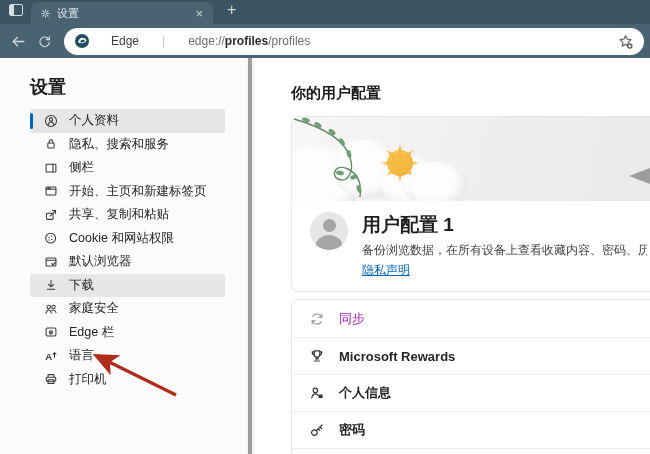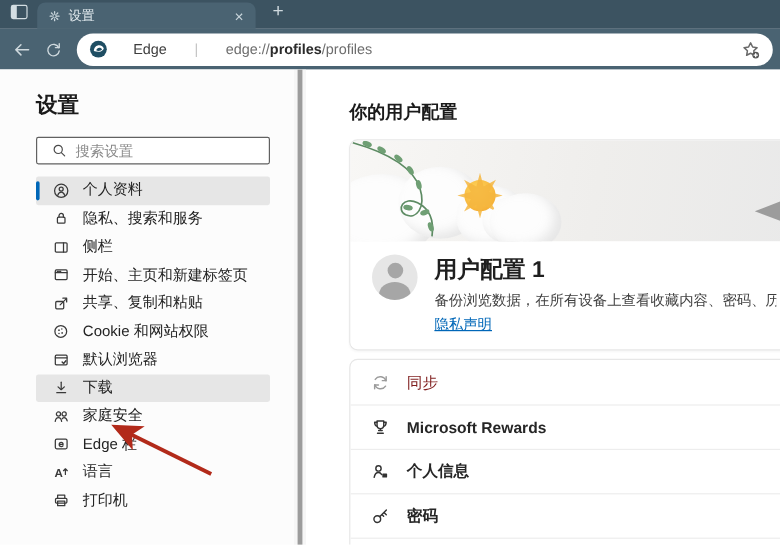--- a/index.html
+++ b/index.html
@@ -87,21 +87,21 @@
   .p-desc { font-size:12px; color:#3f3f3f; margin-top:4px; white-space:nowrap; overflow:hidden; }
   .p-link { font-size:12px; color:var(--accent); text-decoration:underline; margin-top:3px; display:inline-block; }
 
   .settings-card { margin-top:7px; width:calc(100% + 14px); border:1px solid #e7e7e7;
     border-radius:7px; background:#fff; overflow:hidden; }
   .set-row { height:37px; display:flex; align-items:center; padding-left:17px; }
   .set-row + .set-row { border-top:1px solid #ededed; }
   .set-row .ic { color:#333; }
   .set-row .lbl { margin-left:14px; font-size:13px; font-weight:700; color:#262626; }
   .set-row.disabled .ic { color:#9b9b9b; }
-  .set-row.disabled .lbl { color:#7f1d1d; font-weight:400; }
+  .set-row.disabled .lbl { color:#a21caf; font-weight:400; }
 
   .gray-tri { position:absolute; right:0; top:110px; width:0; height:0;
     border-top:8px solid transparent; border-bottom:8px solid transparent;
     border-right:21px solid #9c9c9c; z-index:4; }
 
   .annot-layer { position:absolute; left:0; top:0; width:650px; height:454px;
     pointer-events:none; z-index:50; }
 </style>
 </head>
 <body style="--accent: #0067b8; --annot: #b22a1a;">
@@ -151,29 +151,20 @@
           <path d="M12 11v2.4M10.8 12.2h2.4" stroke="#fff" stroke-width="1"></path>
         </svg>
       </span>
   </div>
 </div>
 
 <div class="page">
 
   <div class="sidebar">
     <div class="sb-title">设置</div>
-    <div class="sb-search">
-      <span class="ic">
-          <svg width="13" height="13" viewBox="0 0 16 16" fill="none" stroke="currentColor" stroke-width="1.2" stroke-linecap="round" stroke-linejoin="round">
-            <circle cx="6.8" cy="6.8" r="4.2"></circle>
-            <path d="M10 10l3.4 3.4"></path>
-          </svg>
-        </span>
-      <input placeholder="搜索设置" style="">
-    </div>
     <div class="sb-nav" id="sidebar-nav">
         <div class="side-item selected">
           <span class="ic">
             <svg width="14" height="14" viewBox="0 0 16 16" fill="none" stroke="currentColor" stroke-width="1.2" stroke-linecap="round" stroke-linejoin="round">
               <circle cx="8" cy="8" r="6.3"></circle>
               <circle cx="8" cy="6.3" r="1.9"></circle>
               <path d="M4.7 12.3c.6-2 1.9-3.1 3.3-3.1s2.7 1.1 3.3 3.1"></path>
             </svg>
           </span>
           <span class="lbl">个人资料</span>

